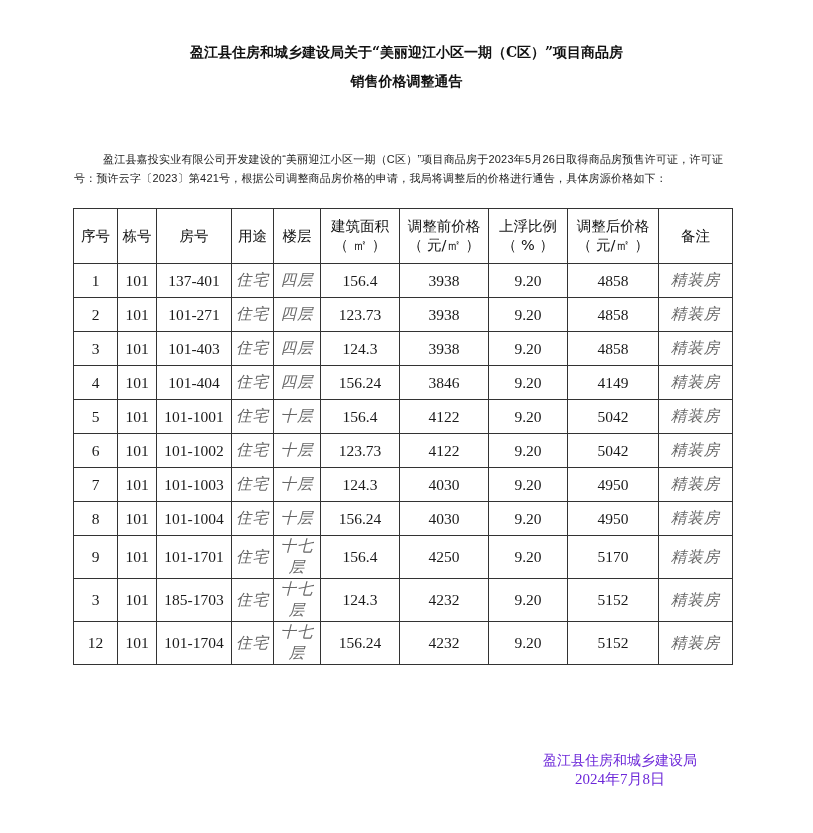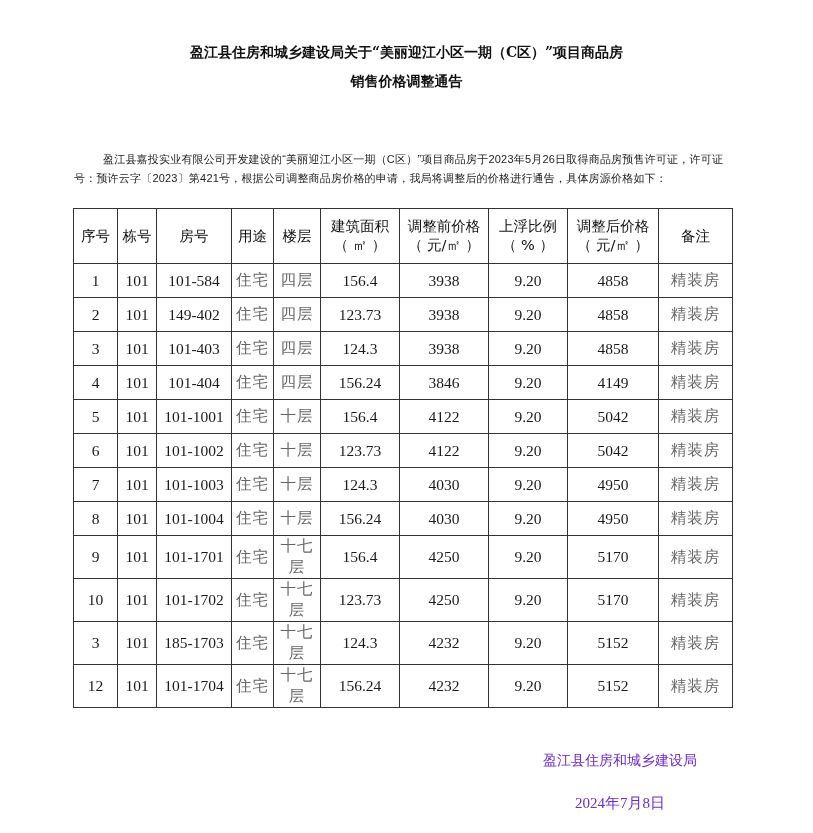--- a/index.html
+++ b/index.html
@@ -21,26 +21,26 @@
     font-family: "Liberation Serif", serif; color: #1a1a1a;
   }
   table.price-table th, table.price-table td {
     border: 1.3px solid #333; text-align: center; padding: 0; overflow: hidden;
   }
   table.price-table th {
     height: 54px; font-family: "DejaVu Sans", sans-serif; font-weight: normal;
     font-size: 14.5px; line-height: 19px; color: #111;
   }
   table.price-table td { height: 33px; font-size: 15.5px; }
-  td.light { color: #666; font-family: "DejaVu Serif", serif; font-size: 14px; letter-spacing: 1px; }
+  td.light { color: #666; font-family: "DejaVu Serif", serif; font-size: 14px; letter-spacing: 1px; font-style: italic; }
   .footer {
     position: absolute; left: 500px; width: 240px; top: 751px;
     text-align: center; font-family: "DejaVu Serif", serif; font-size: 14px; line-height: 19px; color: #6d28d9;
   }
-  .footer .date { font-family: "Liberation Serif", serif; font-size: 15px; margin-top: 24px; }
+  .footer .date { font-family: "Liberation Serif", serif; font-size: 15px; }
 </style>
 </head>
 <body>
 
 <div class="title">
   <div>盈江县住房和城乡建设局关于“美丽迎江小区一期（C区）”项目商品房</div>
   <div>销售价格调整通告</div>
 </div>
 
 <div class="intro"><span class="indent"></span><span>盈江县嘉投实业有限公司开发建设的“美丽迎江小区一期（C区）”项目商品房于2023年5月26日取得商品房预售许可证，许可证号：预许云字〔2023〕第421号，根据公司调整商品房价格的申请，我局将调整后的价格进行通告，具体房源价格如下：</span></div>
@@ -93,33 +93,33 @@
         </th>
         <th>
           <div>备注</div>
         </th>
       </tr>
   </thead>
   <tbody id="tbody">
       <tr>
         <td>1</td>
         <td>101</td>
-        <td>101-584</td>
+        <td>137-401</td>
         <td class="light">住宅</td>
         <td class="light">四层</td>
         <td>156.4</td>
         <td>3938</td>
         <td>9.20</td>
         <td>4858</td>
         <td class="light">精装房</td>
       </tr>
       <tr>
         <td>2</td>
         <td>101</td>
-        <td>149-402</td>
+        <td>101-271</td>
         <td class="light">住宅</td>
         <td class="light">四层</td>
         <td>123.73</td>
         <td>3938</td>
         <td>9.20</td>
         <td>4858</td>
         <td class="light">精装房</td>
       </tr>
       <tr>
         <td>3</td>
@@ -193,32 +193,20 @@
         <td>4950</td>
         <td class="light">精装房</td>
       </tr>
       <tr>
         <td>9</td>
         <td>101</td>
         <td>101-1701</td>
         <td class="light">住宅</td>
         <td class="light">十七层</td>
         <td>156.4</td>
-        <td>4250</td>
-        <td>9.20</td>
-        <td>5170</td>
-        <td class="light">精装房</td>
-      </tr>
-      <tr>
-        <td>10</td>
-        <td>101</td>
-        <td>101-1702</td>
-        <td class="light">住宅</td>
-        <td class="light">十七层</td>
-        <td>123.73</td>
         <td>4250</td>
         <td>9.20</td>
         <td>5170</td>
         <td class="light">精装房</td>
       </tr>
       <tr>
         <td>3</td>
         <td>101</td>
         <td>185-1703</td>
         <td class="light">住宅</td>

